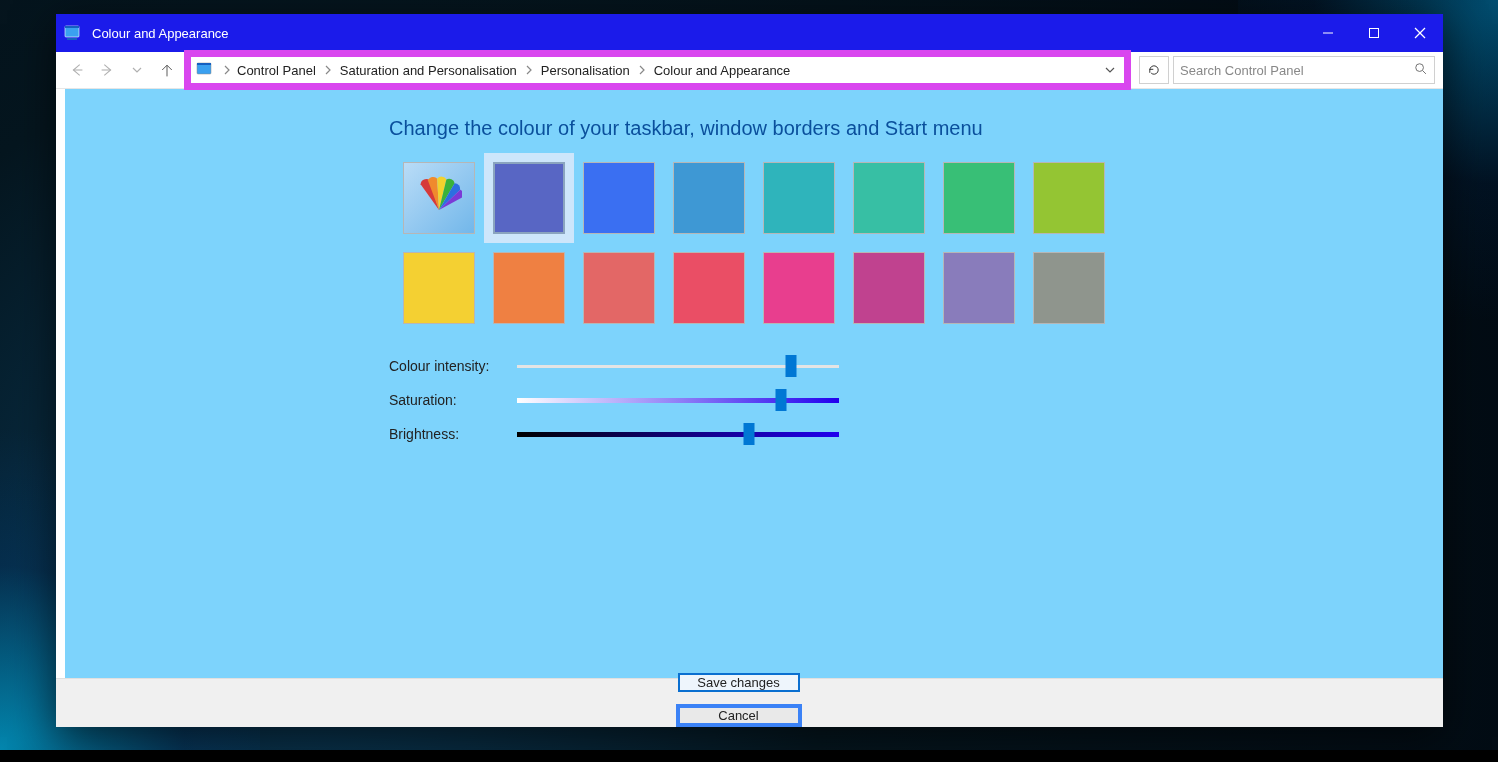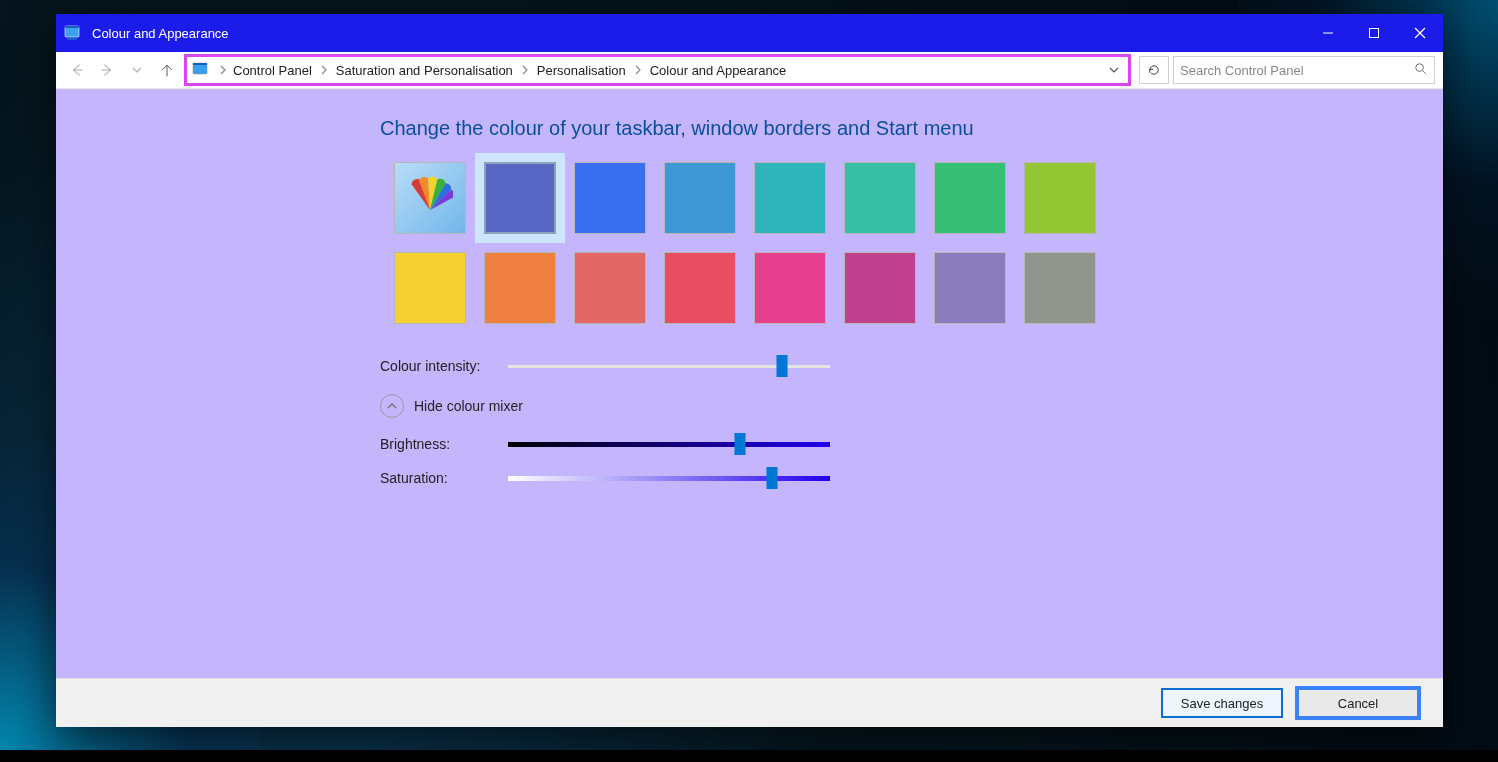--- a/index.html
+++ b/index.html
@@ -91,21 +91,21 @@
   .nav-arrow {
     width: 26px; height: 26px;
     display: flex; align-items: center; justify-content: center;
     color: #b0b0b0;
     border-radius: 2px;
   }
   .nav-arrow.enabled { color: #555; }
   .addr-box {
     flex: 1;
     height: 26px;
-    border: 3px solid #d946ef;
+    border: 7px solid #d946ef;
     display: flex;
     align-items: center;
     padding: 0 2px;
     position: relative;
     background: #fff;
   }
   .addr-icon {
     width: 20px; height: 20px;
     margin: 0 6px 0 2px;
     display: flex; align-items: center; justify-content: center;
@@ -158,21 +158,22 @@
     background: #fff;
   }
   .search-box .ph { flex: 1; }
   .search-box .sicon { color: #666; }
 
   
   .content {
     flex: 1;
     padding: 28px 0 0 324px;
     overflow: auto;
-    background: #c4b5fd;
+    background: #7dd3fc;
+    margin-left: 9px;
   }
   .heading {
     color: #0a4f9c;
     font-size: 20px;
     font-weight: 400;
     margin: 0 0 22px 0;
   }
 
   .swatch-grid {
     display: grid;
@@ -263,20 +264,21 @@
   .footer {
     height: 48px;
     background: #f0f0f0;
     border-top: 1px solid #e0e0e0;
     display: flex;
     align-items: center;
     justify-content: flex-end;
     padding-right: 22px;
     gap: 12px;
     flex-shrink: 0;
+    flex-direction: column;
   }
   .btn {
     min-width: 90px;
     height: 26px;
     padding: 0 14px;
     font-size: 13px;
     background: #e9e9e9;
     border: 4px solid #3b82f6;
     display: flex; align-items: center; justify-content: center;
     color: #222;
@@ -438,43 +440,35 @@
           <div class="swatch" style="background: rgb(143, 149, 141);"></div>
         </div>
 
       <div class="slider-row">
         <span class="slider-label">Colour intensity:</span>
         <div class="track-plain">
           <div class="thumb" id="thumb-intensity" style="left: 85%;"></div>
         </div>
       </div>
 
-      <div class="mixer-toggle">
-        <span class="chev-circle">
-          <svg width="10" height="10" viewBox="0 0 10 10">
-              <path d="M1 7 L5 3 L9 7" fill="none" stroke="currentColor" stroke-width="1.4"></path>
-            </svg>
-        </span>
-        <span>Hide colour mixer</span>
-      </div>
-
+
+
+      <div class="slider-row">
+        <span class="slider-label">Saturation:</span>
+        <div class="track-sat">
+          <div class="thumb" id="thumb-sat" style="left: 82%;"></div>
+        </div>
+      </div>
 
       <div class="slider-row">
         <span class="slider-label">Brightness:</span>
         <div class="track-bri">
           <div class="thumb" id="thumb-bri" style="left: 72%;"></div>
         </div>
       </div>
-
-      <div class="slider-row">
-        <span class="slider-label">Saturation:</span>
-        <div class="track-sat">
-          <div class="thumb" id="thumb-sat" style="left: 82%;"></div>
-        </div>
-      </div>
     </div>
 
     <div class="footer">
       <div class="btn primary">Save changes</div>
       <div class="btn">Cancel</div>
     </div>
 
   </div>
 </div>
 

